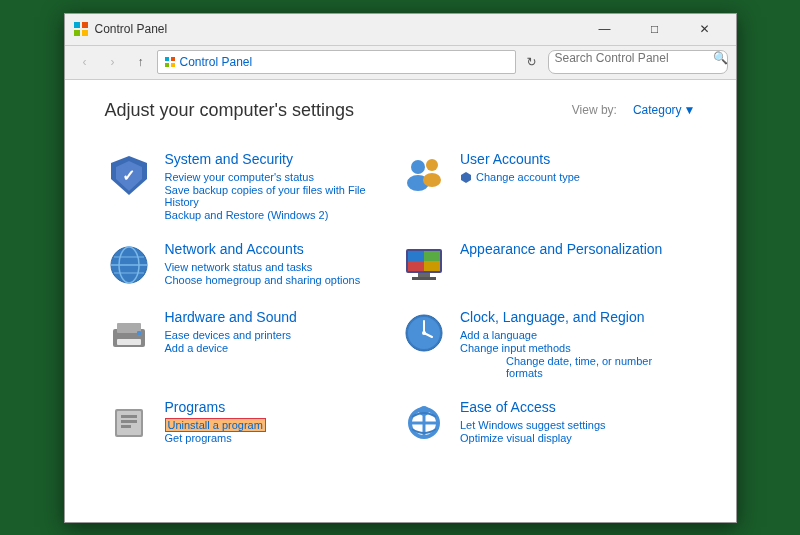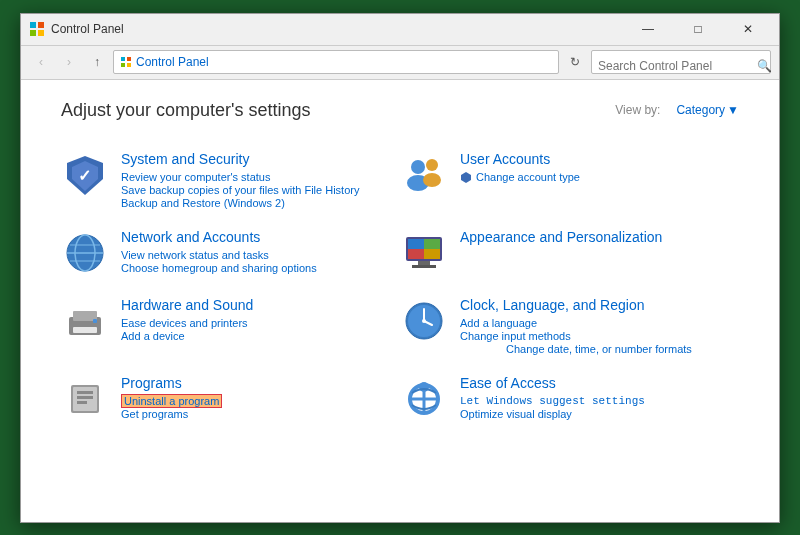--- a/index.html
+++ b/index.html
@@ -6,21 +6,21 @@
     body {
       width: 800px;
       height: 535px;
       background: #1a5c2a;
       display: flex;
       align-items: center;
       justify-content: center;
       font-family: 'Segoe UI', Arial, sans-serif;
     }
     .window {
-      width: 760px;
+      width: 673px;
       height: 510px;
       background: #f0f0f0;
       border: 1px solid #999;
       box-shadow: 0 4px 20px rgba(0,0,0,0.5);
       display: flex;
       flex-direction: column;
     }
     .title-bar {
       background: #f0f0f0;
       height: 32px;
@@ -91,27 +91,27 @@
       display: flex;
       align-items: center;
       padding: 0 6px;
       font-size: 12px;
       color: #333;
     }
     .search-bar {
       width: 180px;
       height: 24px;
       border: 1px solid #bbb;
-      border-radius: 2px;
+      border-radius: 7px;
       padding: 0 6px;
       font-size: 12px;
       color: #999;
       background: white;
       display: flex;
-      align-items: flex-end;
+      align-items: flex-start;
       gap: 4px;
     }
     .search-bar input {
       border: none;
       outline: none;
       font-size: 12px;
       color: #999;
       flex: 1;
       background: transparent;
     }
@@ -388,20 +388,20 @@
             <circle cx="22" cy="22" r="14" fill="none" stroke="#4a90d9" stroke-width="4"></circle>
             <line x1="22" y1="8" x2="22" y2="36" stroke="#4a90d9" stroke-width="3"></line>
             <line x1="10" y1="22" x2="34" y2="22" stroke="#4a90d9" stroke-width="3"></line>
 
             <path d="M 10 16 Q 22 8 34 16" stroke="#3a7cc1" stroke-width="2" fill="none"></path>
             <path d="M 10 28 Q 22 36 34 28" stroke="#3a7cc1" stroke-width="2" fill="none"></path>
           </svg>
         </div>
         <div class="category-content">
           <a class="category-title">Ease of Access</a>
-          <span class="category-text" style="color:#0066cc;cursor:pointer;font-family:Liberation Mono, monospace;">Let Windows suggest settings</span>
+          <span class="category-text" style="color:#0066cc;cursor:pointer;">Let Windows suggest settings</span>
           <span class="category-text" style="color:#0066cc;cursor:pointer;">Optimize visual display</span>
         </div>
       </div>
 
     </div>
   </div>
 </div>
 
 </body></html>

